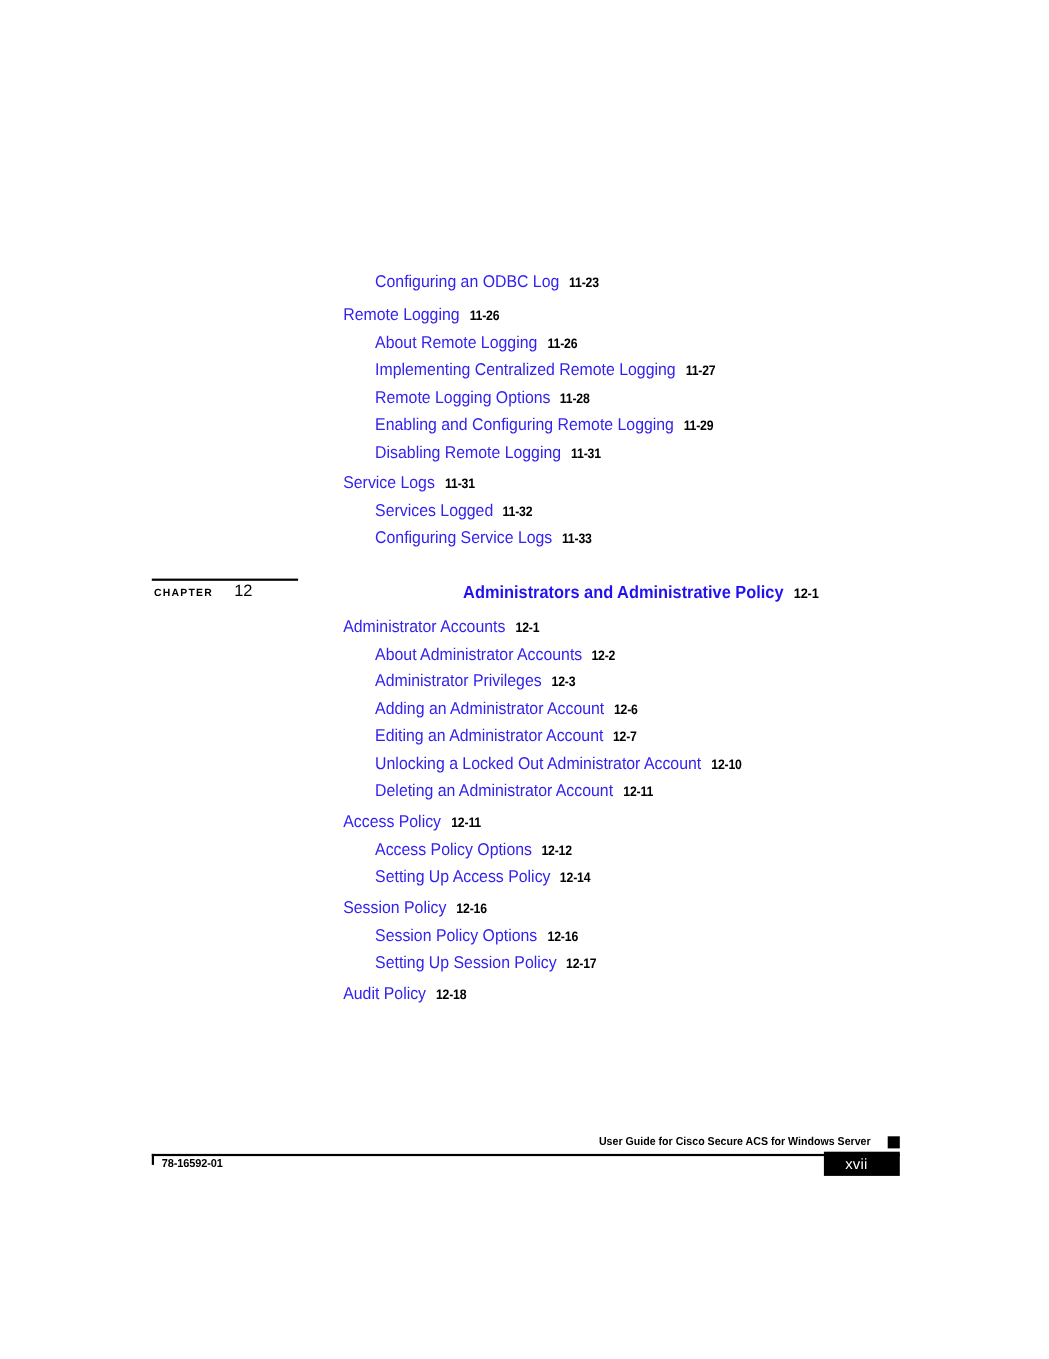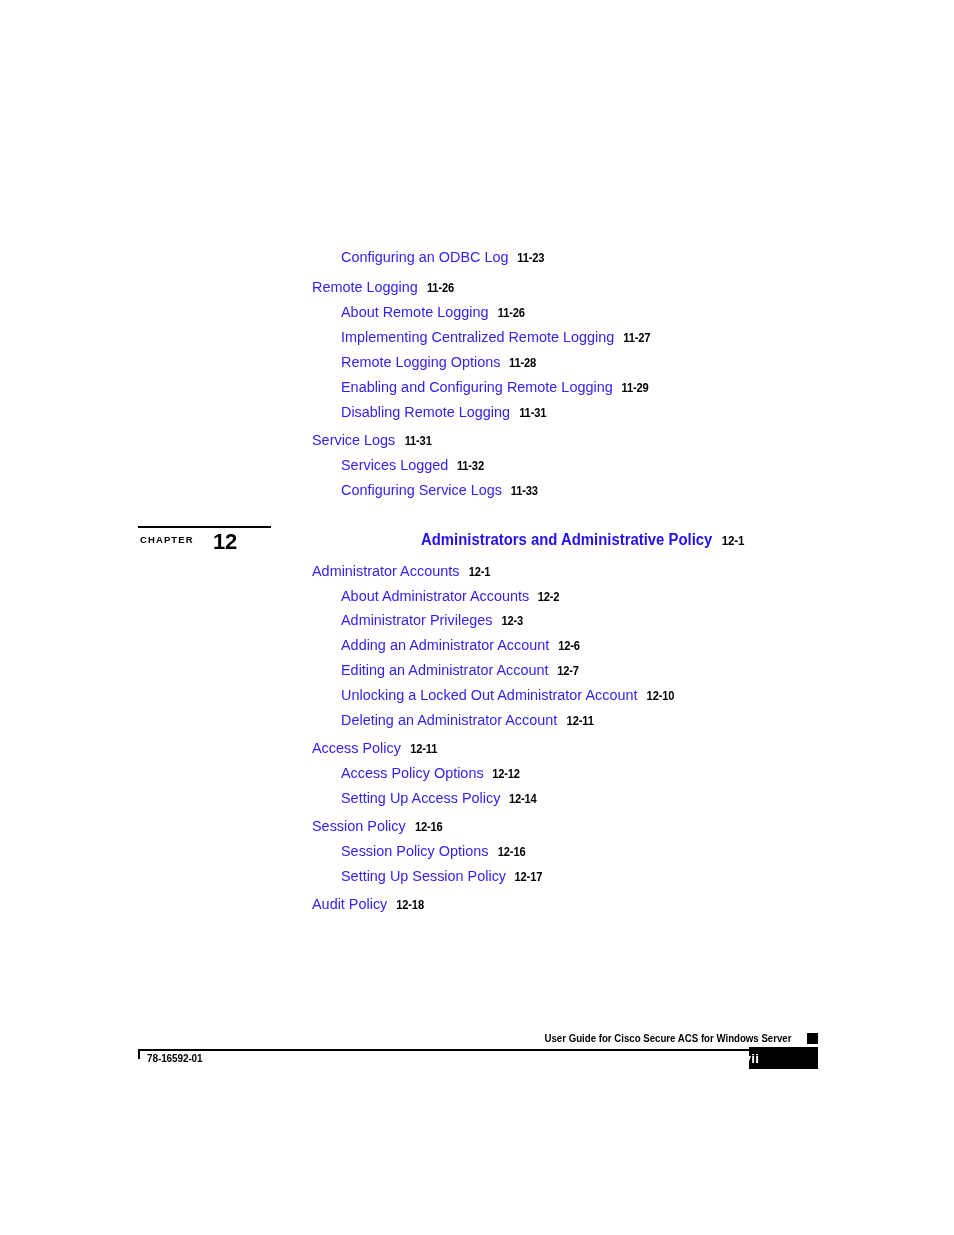--- a/index.html
+++ b/index.html
@@ -128,22 +128,22 @@
     font-weight: bold;
     letter-spacing: 1.1px;
     color: #000000;
     font-family: "Liberation Sans", sans-serif;
     white-space: nowrap;
   }
   .chapter-number {
     position: absolute;
     left: 75px;
     top: 3px;
-    font-size: 22px;
-    font-weight: bold;
+    font-size: 15px;
+    font-weight: normal;
     color: #000000;
     font-family: "Liberation Sans", sans-serif;
     letter-spacing: -0.3px;
   }
   .chapter-title {
     position: absolute;
     left: 283px;
     top: 5px;
     font-size: 16px;
     font-weight: bold;
@@ -222,26 +222,26 @@
   .footer-pagebox {
     position: absolute;
     left: 611px;
     top: 15px;
     width: 69px;
     height: 22px;
     background: #000000;
   }
   .footer-pagenum {
     position: absolute;
-    left: 575px;
+    left: 606px;
     top: 19px;
     width: 69px;
     text-align: center;
     font-size: 13.5px;
-    font-weight: bold;
+    font-weight: normal;
     color: #ffffff;
     font-family: "Liberation Sans", sans-serif;
     letter-spacing: 0.2px;
   }
 </style>
 </head>
 <body>
 
 <div class="page">
 

